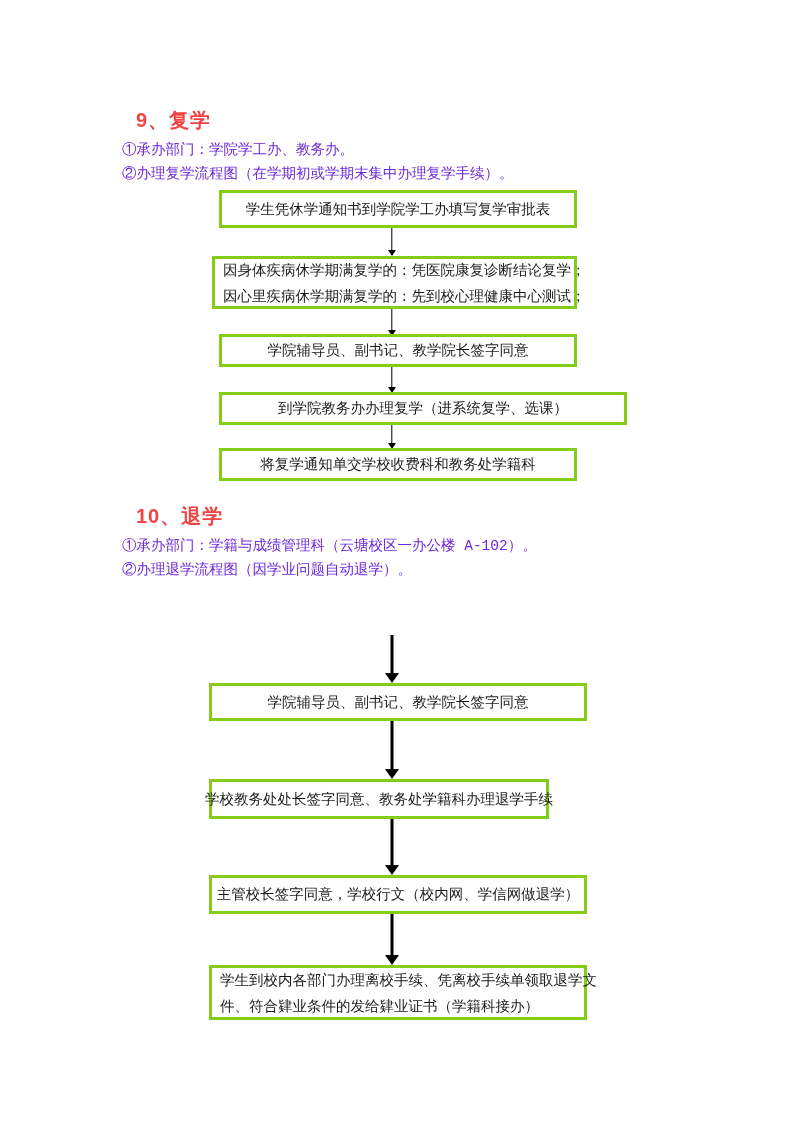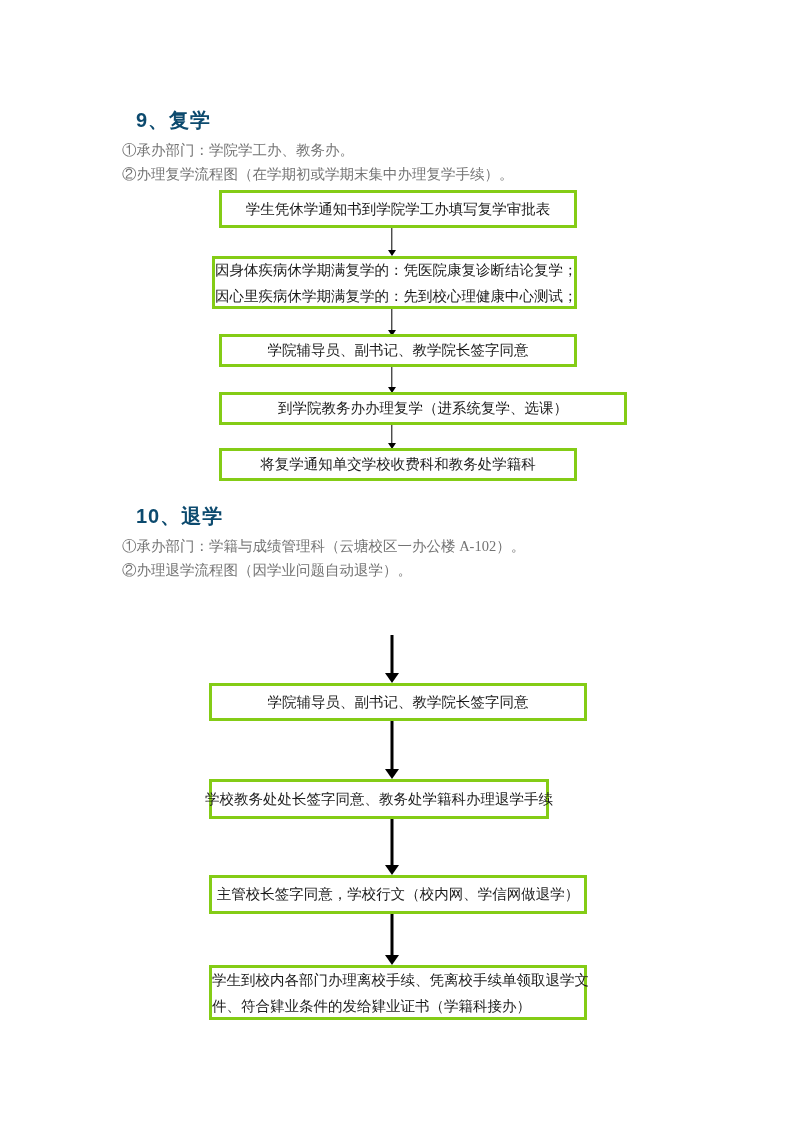--- a/index.html
+++ b/index.html
@@ -22,50 +22,50 @@
     height: 1122px;
     box-sizing: border-box;
   }
 
   
   .sec-heading {
     position: absolute;
     font-family: "Liberation Sans", "DejaVu Sans", sans-serif;
     font-weight: bold;
     font-size: 20px;
-    color: #0c4a6e;
+    color: #ef4444;
     letter-spacing: 1px;
     white-space: nowrap;
   }
 
   
   .para {
     position: absolute;
-    font-family: Liberation Serif, serif;
+    font-family: Liberation Mono, monospace;
     font-size: 14.5px;
     line-height: 20px;
-    color: #737373;
+    color: #6d28d9;
     white-space: nowrap;
   }
 
   
   .flowbox {
     position: absolute;
     box-sizing: border-box;
     border: 3px solid #84cc16;
     background: #ffffff;
     display: flex;
     flex-direction: column;
     justify-content: center;
     font-family: "Liberation Serif", "DejaVu Serif", serif;
     font-size: 14.5px;
     color: #1a1a1a;
   }
   .flowbox.center   { align-items: center; text-align: center; }
-  .flowbox.left     { align-items: flex-start; text-align: left; padding-left: 0; }
+  .flowbox.left     { align-items: flex-start; text-align: left; padding-left: 8px; }
   .flowbox .ln {
     display: block;
     line-height: 21px;
     white-space: nowrap;
   }
   .flowbox.left .ln { line-height: 26px; }
 
   
   .arrow {
     position: absolute;

